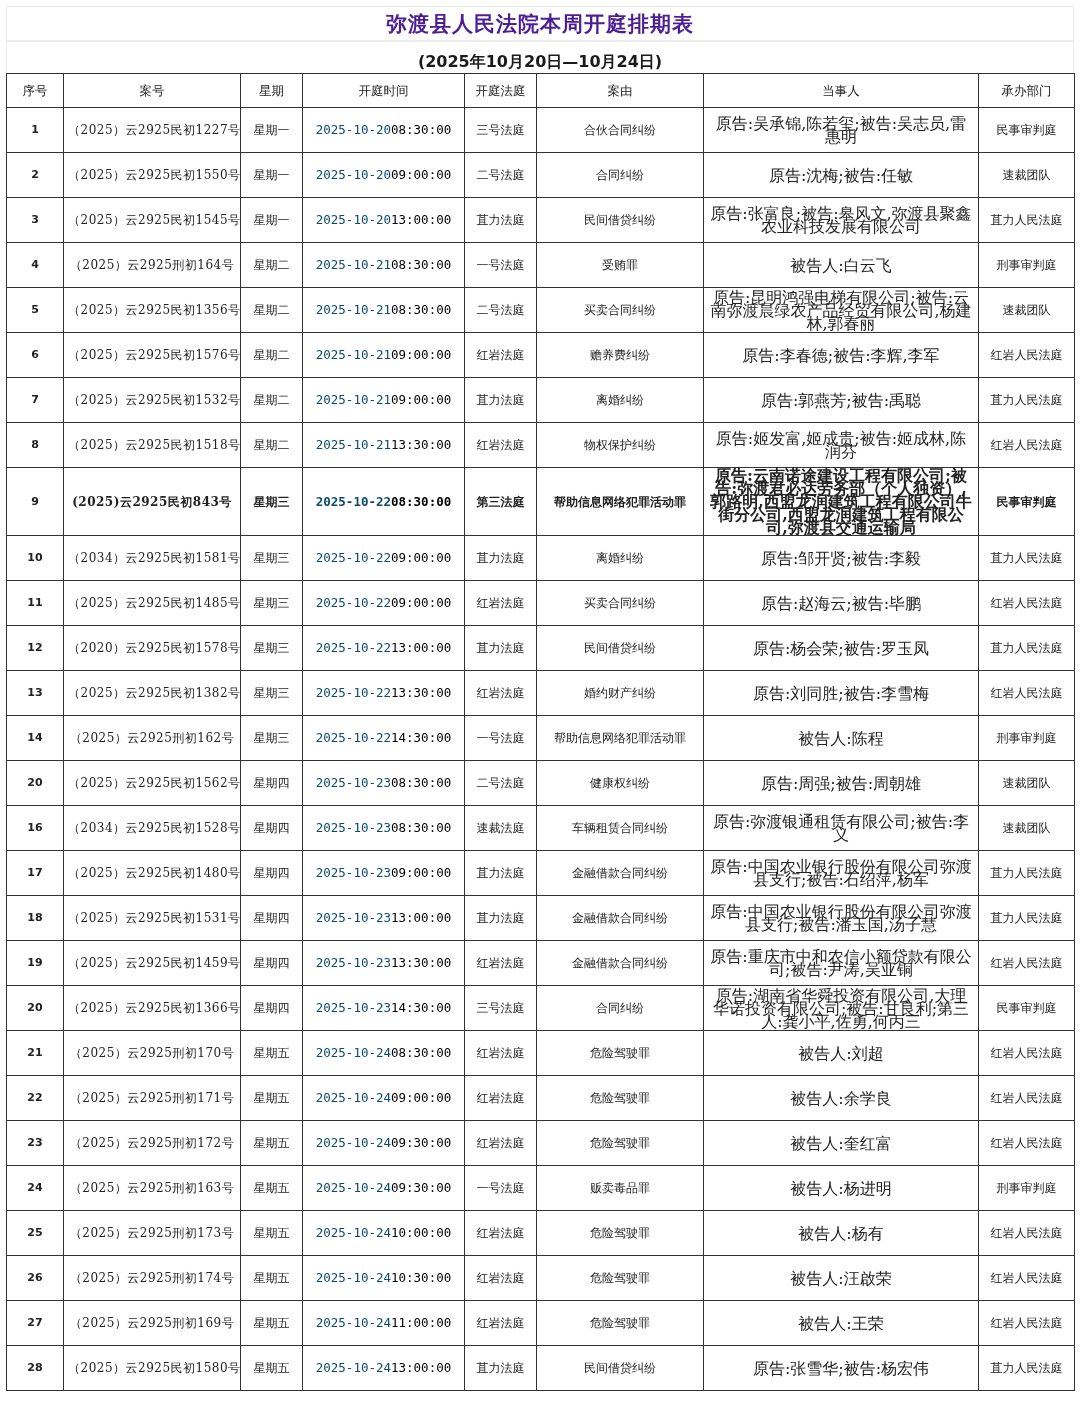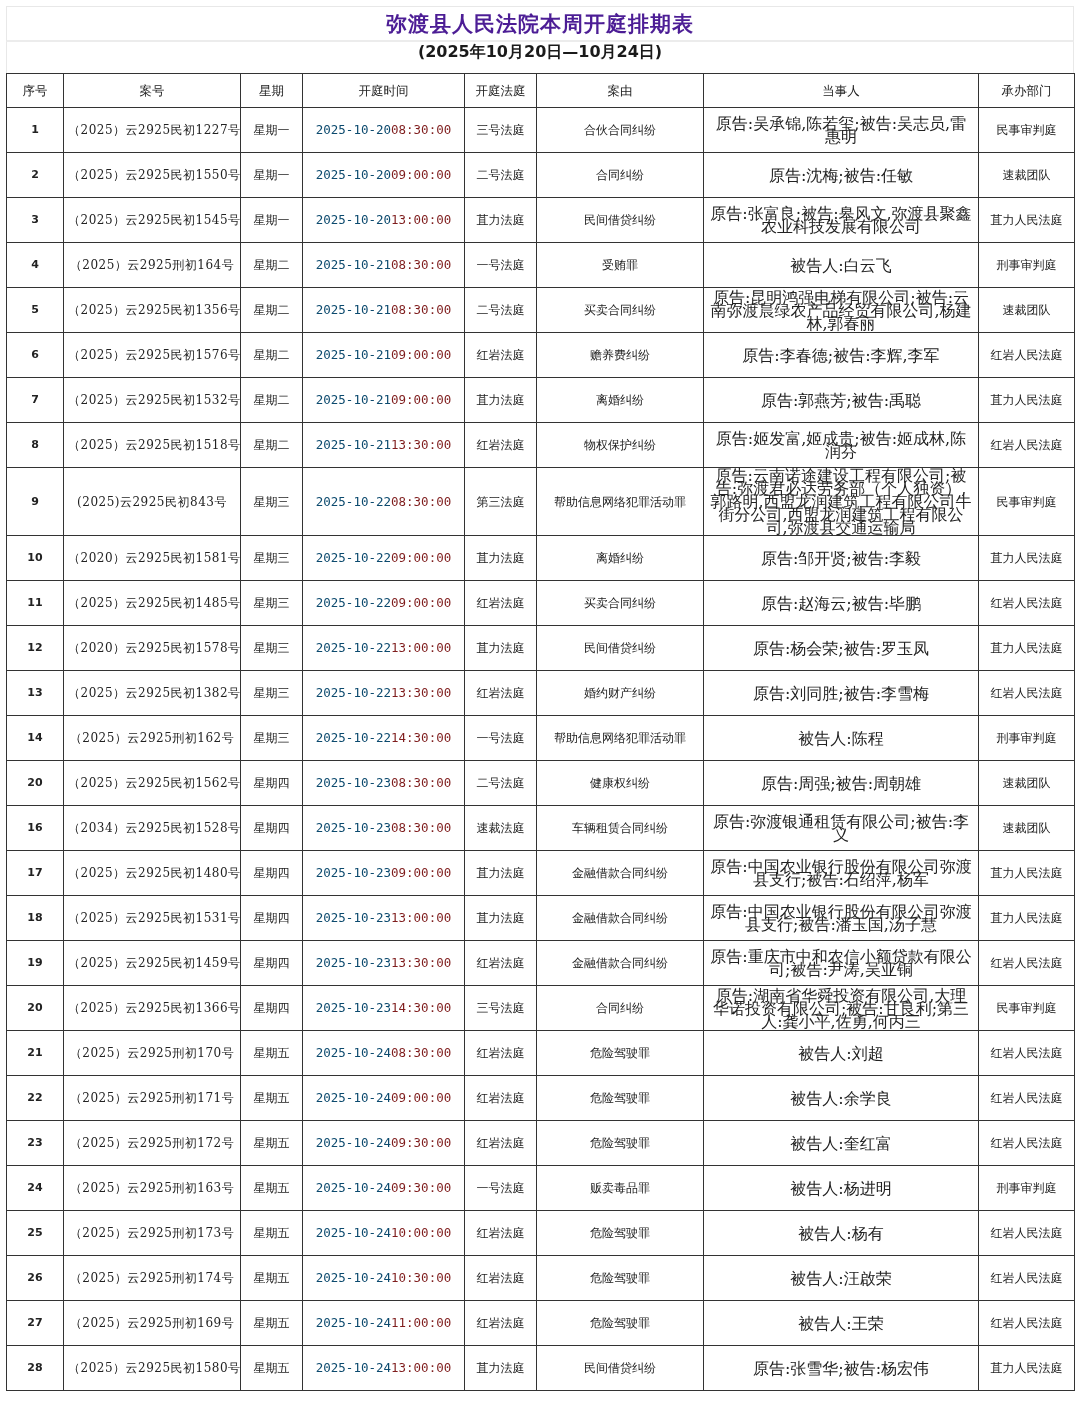--- a/index.html
+++ b/index.html
@@ -4,34 +4,34 @@
 <style>
   html, body { margin: 0; padding: 0; background: #ffffff; }
   body { width: 1080px; height: 1426px; position: relative; overflow: hidden;
          font-family: "DejaVu Serif", "Liberation Serif", serif; color: #222; }
   .sheet { position: absolute; left: 6px; top: 6px; width: 1068px; }
   .title-row { height: 33px; border: 1px solid #e8e8e8; border-bottom: 2px solid #ececec;
                display: flex; align-items: center; justify-content: center; }
   .title { font-family: "DejaVu Sans", "Liberation Sans", sans-serif; font-weight: bold;
            font-size: 21px; letter-spacing: 1px; color: #4c1d95; }
   .subtitle-row { height: 31px; border-left: 1px solid #e8e8e8; border-right: 1px solid #e8e8e8;
-                  display: flex; align-items: flex-start; justify-content: center; }
+                  display: flex; align-items: flex-end; justify-content: center; }
   .subtitle { font-family: "DejaVu Sans", "Liberation Sans", sans-serif; font-weight: bold;
               font-size: 16px; color: #1a1a1a; }
   table { border-collapse: collapse; width: 1068px; table-layout: fixed; border-radius: 10px; }
   td, th { border: 1.5px solid #333; text-align: center; vertical-align: middle;
            padding: 0 4px; font-weight: normal; font-size: 12px; line-height: 14px; color: #222; }
   th { height: 33px; font-size: 12.5px; }
   tr.row td { height: 44px; }
-  tr.row.tall td { height: 67px; }
+  tr.row.tall td { height: 67px; font-weight: bold; }
   td.seq { font-family: "DejaVu Sans", "Liberation Sans", sans-serif; font-weight: bold; font-size: 11px; }
   td.caseno { font-size: 12px; letter-spacing: 0.5px; white-space: nowrap; }
   td.time { font-family: "DejaVu Sans Mono", "Liberation Mono", monospace; font-size: 12.5px; white-space: nowrap; }
   .date { color: #0c4a6e; }
-  .clock { color: #7f1d1d; margin-left: 0; }
+  .clock { color: #000000; margin-left: 0; }
   td.parties { font-size: 16px; line-height: 13px; padding: 0 6px; margin-left: 36px; }
 </style>
 </head>
 <body>
 
 <div class="sheet">
   <div class="title-row">
     <span class="title">弥渡县人民法院本周开庭排期表</span>
   </div>
   <div class="subtitle-row">
@@ -146,21 +146,21 @@
           <td class="caseno">(2025)云2925民初843号</td>
           <td class="weekday">星期三</td>
           <td class="time"><span class="date">2025-10-22</span><span class="clock">08:30:00</span></td>
           <td class="court">第三法庭</td>
           <td class="cause">帮助信息网络犯罪活动罪</td>
           <td class="parties">原告:云南诺途建设工程有限公司;被告:弥渡君必达劳务部（个人独资）,郭路明,西盟龙润建筑工程有限公司牛街分公司,西盟龙润建筑工程有限公司,弥渡县交通运输局</td>
           <td class="dept">民事审判庭</td>
         </tr>
         <tr class="row">
           <td class="seq">10</td>
-          <td class="caseno">（2020）云2925民初1581号</td>
+          <td class="caseno">（2034）云2925民初1581号</td>
           <td class="weekday">星期三</td>
           <td class="time"><span class="date">2025-10-22</span><span class="clock">09:00:00</span></td>
           <td class="court">苴力法庭</td>
           <td class="cause">离婚纠纷</td>
           <td class="parties">原告:邹开贤;被告:李毅</td>
           <td class="dept">苴力人民法庭</td>
         </tr>
         <tr class="row">
           <td class="seq">11</td>
           <td class="caseno">（2025）云2925民初1485号</td>

